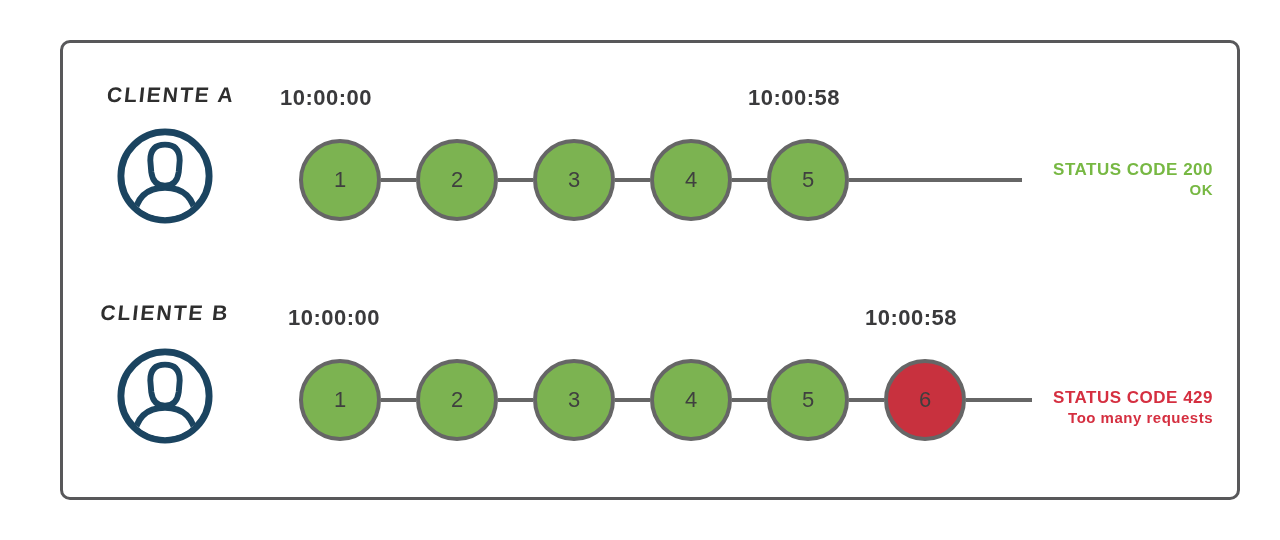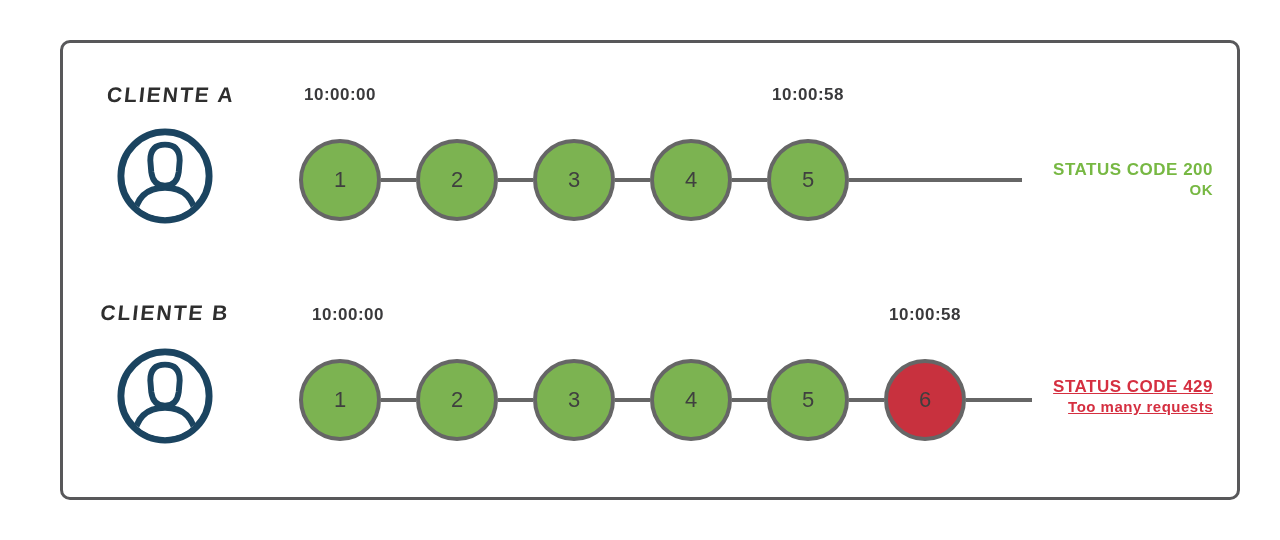--- a/index.html
+++ b/index.html
@@ -34,22 +34,22 @@
     font-size:21px;font-weight:700;letter-spacing:2px;
     color:#2e2e2e;
     transform:skewX(-6deg);
   }
   .client-label.a{left:86px;top:83px;}
   .client-label.b{left:80px;top:301px;}
   .avatar{position:absolute;width:98px;height:98px;}
   .avatar.a{left:116px;top:127px;}
   .avatar.b{left:116px;top:347px;}
   .timestamp{
-    position:absolute;width:120px;text-align:center;
-    font-size:17px;font-weight:700;color:var(--dark_text);
+    position:absolute;width:120px;text-align:left;
+    font-size:22px;font-weight:700;color:var(--dark_text);
     letter-spacing:0.5px;
   }
   .ts-a-start{left:280px;top:85px;}
   .ts-a-end{left:748px;top:85px;}
   .ts-b-start{left:288px;top:305px;}
   .ts-b-end{left:865px;top:305px;}
   .timeline{
     position:absolute;left:299px;
     display:flex;align-items:center;
   }
@@ -71,21 +71,21 @@
   .trail{
     position:absolute;height:4px;background:var(--line_gray);
   }
   .trail.a{left:849px;top:178px;width:173px;}
   .trail.b{left:966px;top:398px;width:66px;}
   .status{
     position:absolute;width:200px;text-align:right;
     font-weight:700;letter-spacing:0.5px;
   }
   .status.a{left:1013px;top:159px;color:var(--ok_text);}
-  .status.b{left:1013px;top:376px;color:var(--error_text);text-decoration:underline;}
+  .status.b{left:1013px;top:387px;color:var(--error_text);}
   .status .line1{font-size:17px;line-height:21px;}
   .status .line2{font-size:15px;line-height:19px;}
 </style>
 </head>
 <body>
 
 <div class="canvas">
 
   <div class="frame"></div>
 

